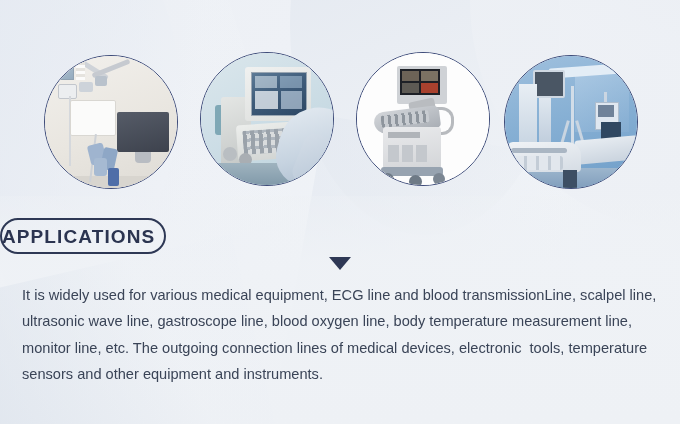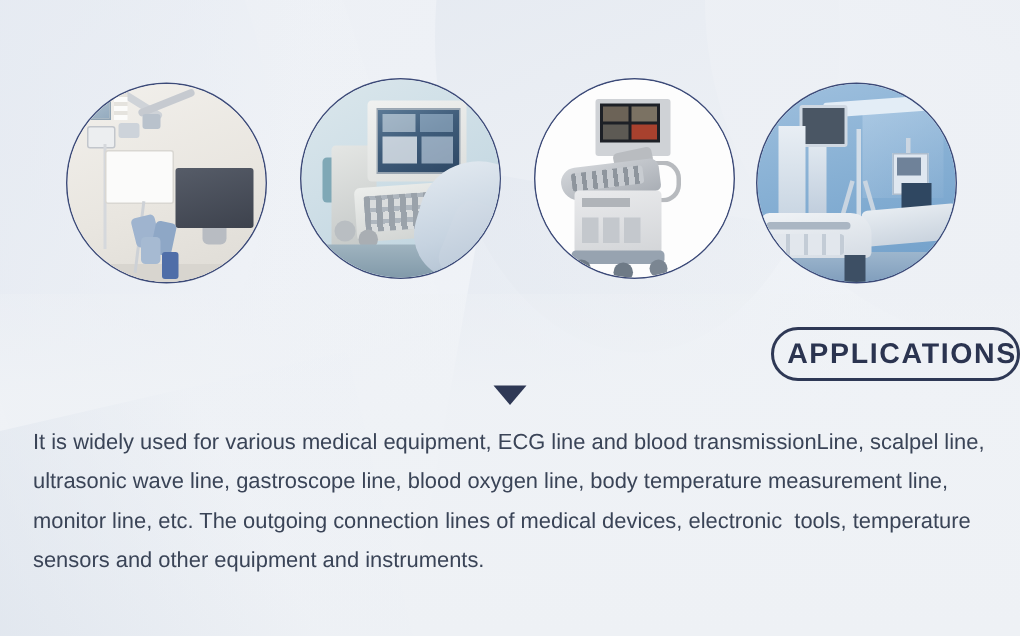--- a/index.html
+++ b/index.html
@@ -411,21 +411,21 @@
   .p4-dark-box {
     position: absolute; left: 58px; top: 114px; width: 14px; height: 18px;
     background: #3d4f64;
   }
 
   
   .badge-wrap {
     position: absolute;
     left: 0; right: 0;
     top: 218px;
-    text-align: right;
+    text-align: left;
   }
   .badge {
     display: inline-block;
     box-sizing: border-box;
     width: 166px;
     height: 36px;
     line-height: 33px;
     border: 2px solid #2e3855;
     border-radius: 18px;
     color: #2b3450;

